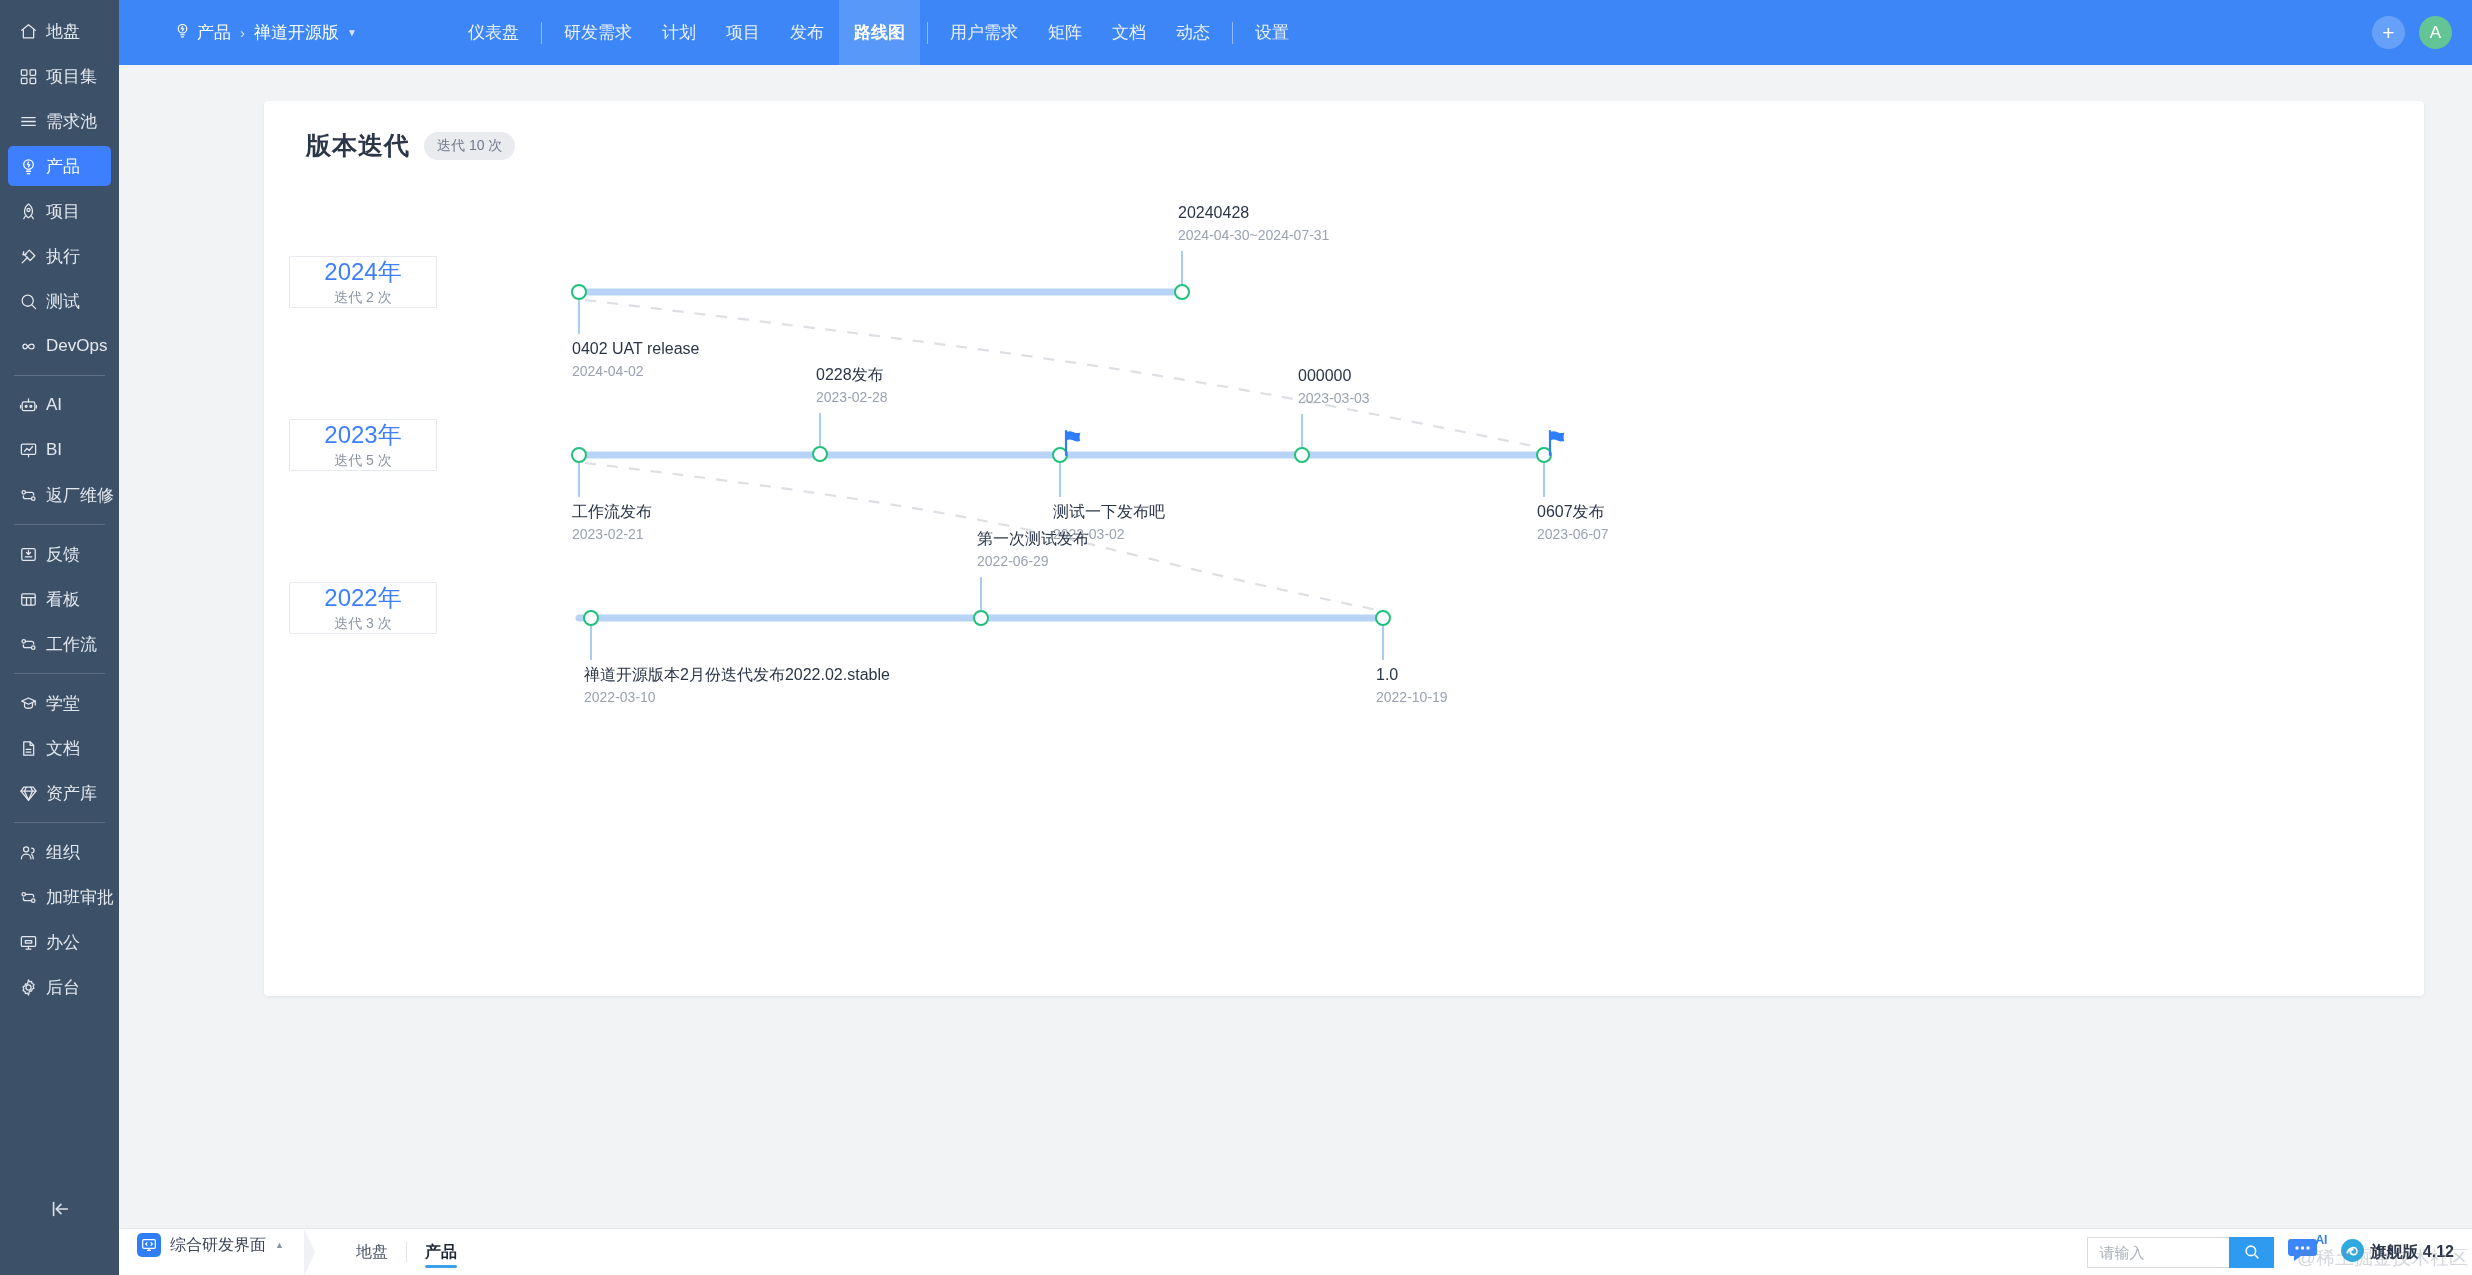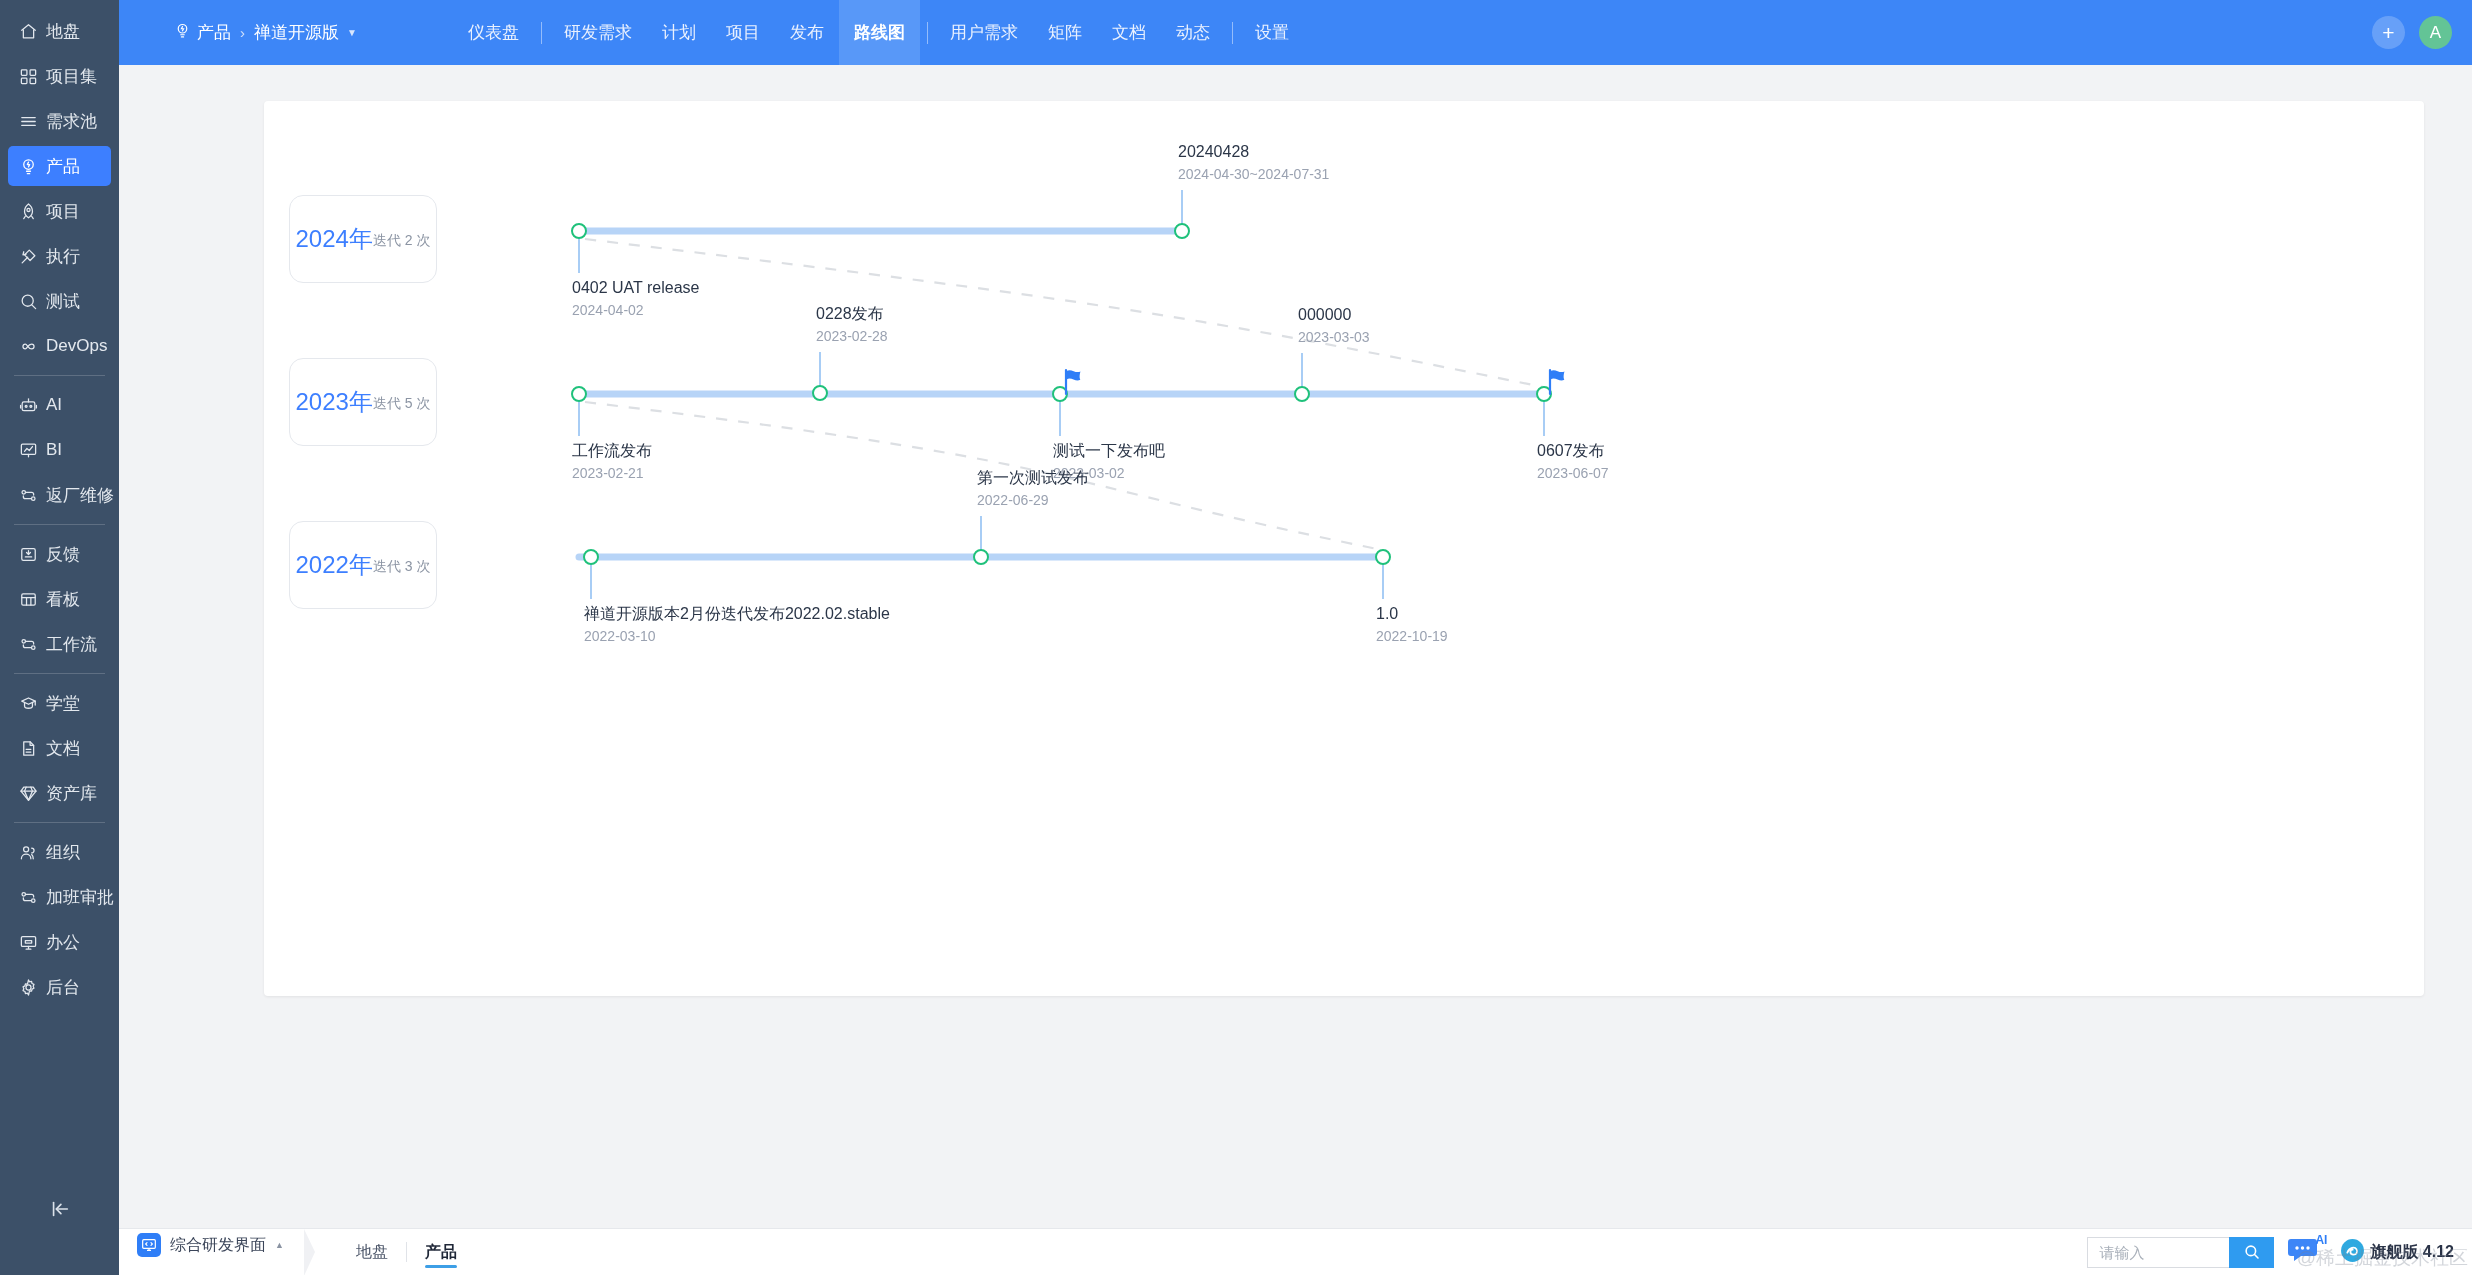--- a/index.html
+++ b/index.html
@@ -75,23 +75,23 @@
   #card-badge {
     background: #e9ebef; color: #70798a; font-size: 14px;
     padding: 5px 13px; border-radius: 14px; white-space: nowrap;
   }
 
   
   #tl-wrap { position: relative; width: 2160px; height: 800px; }
   svg#tl-svg { position: absolute; left: 0; top: 0; width: 2160px; height: 800px; }
 
   .year-box {
-    position: absolute; width: 148px; height: 88px;
-    border: 1px solid #e5e8ed; border-radius: 14px; background: #fff;
-    display: flex; align-items: center; justify-content: center;
+    position: absolute; width: 148px; height: 52px;
+    border: 1px solid #e5e8ed; border-radius: 1px; background: #fff;
+    display: flex; flex-direction: column; align-items: center; justify-content: center;
     cursor: pointer;
   }
   .year-box .yr { color: #3d7fff; font-size: 24px; line-height: 28px; }
   .year-box .cnt { color: #8b94a3; font-size: 14px; margin-top: 3px; }
 
   .node { position: absolute; width: 1px; height: 1px; }
   .node .dot {
     position: absolute; left: -8px; top: -8px; width: 16px; height: 16px;
     border-radius: 50%; border: 2.2px solid #1fc17b; background: #ffffff;
     cursor: pointer; z-index: 4;
@@ -424,20 +424,24 @@
         <div class="titem">设置</div>
       </div>
     <div id="topright">
       <div class="circ-btn" id="add-btn">+</div>
       <div class="circ-btn" id="avatar-btn">A</div>
     </div>
   </div>
 
   <div id="main">
     <div id="card">
+      <div id="card-head">
+        <div id="card-title">版本迭代</div>
+        <div id="card-badge">迭代 10 次</div>
+      </div>
       <div id="tl-wrap">
         <svg id="tl-svg" viewBox="0 0 2160 800">
             <path d="M 321 138 C 835 200, 920 213, 1284 287" fill="none" stroke="#dcdfe3" stroke-width="2.2" stroke-dasharray="11 11"></path>
             <path d="M 321 301 C 835 363, 759 376, 1123 450" fill="none" stroke="#dcdfe3" stroke-width="2.2" stroke-dasharray="11 11"></path>
             <line x1="315" y1="130" x2="918" y2="130" stroke="#b7d4f7" stroke-width="7" stroke-linecap="round"></line>
             <line x1="315" y1="293" x2="1280" y2="293" stroke="#b7d4f7" stroke-width="7" stroke-linecap="round"></line>
             <line x1="315" y1="456" x2="1119" y2="456" stroke="#b7d4f7" stroke-width="7" stroke-linecap="round"></line>
           </svg>
         <div id="tl-overlay">
             <div class="year-box" style="left: 25px; top: 94px;">

